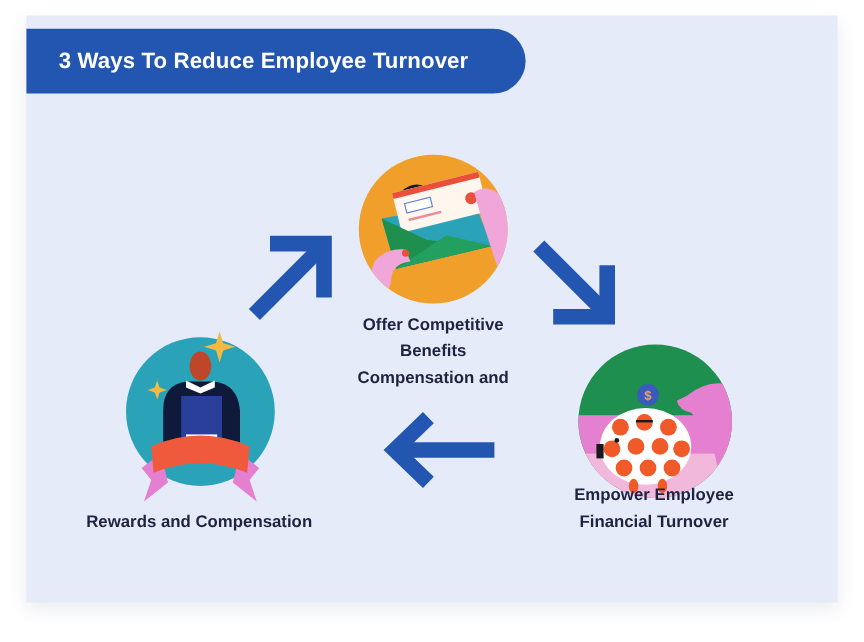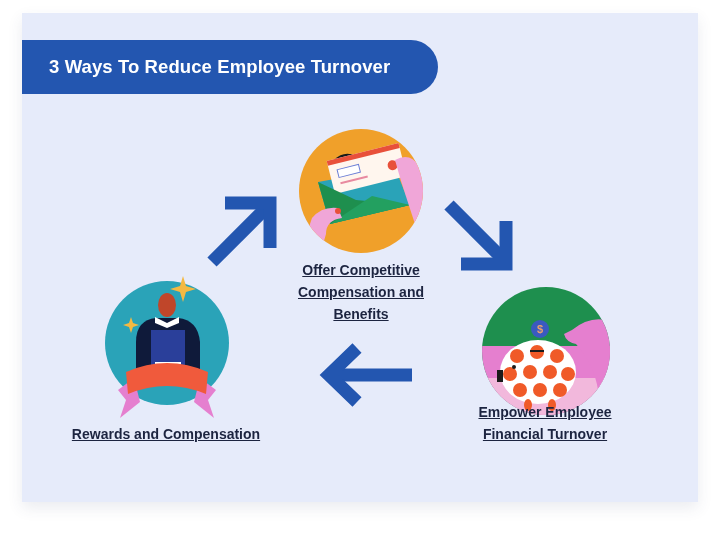--- a/index.html
+++ b/index.html
@@ -1,21 +1,21 @@
 <!DOCTYPE html>
 <html><head>
 <meta charset="utf-8">
 <style>
   html, body { margin:0; padding:0; }
   body { width:720px; height:535px; background:#ffffff; position:relative; overflow:hidden; font-family:"Liberation Sans", sans-serif; }
   .card { position:absolute; left:22px; top:13px; width:676px; height:489px; background:#e6ebfa; box-shadow:0 6px 14px rgba(60,70,110,0.10); }
-  .banner { position:absolute; left:22px; top:40px; width:416px; height:54px; background:#2356b0; border-radius:0 27px 27px 0; display:flex; align-items:center; }
+  .banner { position:absolute; left:22px; top:24px; width:416px; height:54px; background:#2356b0; border-radius:0 27px 27px 0; display:flex; align-items:center; }
   .banner-title { color:#ffffff; font-weight:bold; font-size:18.5px; padding-left:27px; letter-spacing:0.1px; white-space:nowrap; }
   .label { position:absolute; color:#1c2440; font-weight:bold; font-size:14px; line-height:22px; text-align:center; }
-  .label span { display:block; white-space:nowrap;text-decoration:underline; }
+  .label span { display:block; white-space:nowrap; }
   svg.layer { position:absolute; left:0; top:0; }
 </style>
 </head>
 <body>
 
 <div class="card"></div>
 
 <div class="banner">
   <span class="banner-title">3 Ways To Reduce Employee Turnover</span>
 </div>
@@ -116,22 +116,22 @@
       <path d="M126,372 q41,-18 82,0 l-2,22 q-39,-16 -78,0 z" fill="#f05a3c"></path>
     </g>
 
     <path d="M183,276 l3,10 l10,3 l-10,3 l-3,10 l-3,-10 l-10,-3 l10,-3 z" fill="#f4b942"></path>
     <path d="M131,317 l2,6 l6,2 l-6,2 l-2,6 l-2,-6 l-6,-2 l6,-2 z" fill="#f4b942"></path>
   </g>
 </svg>
 
 <div class="label" style="left:271px; top:259px; width:180px;">
   <span>Offer Competitive</span>
+  <span>Benefits</span>
   <span>Compensation and</span>
-  <span>Benefits</span>
 </div>
 
 <div class="label" style="left:455px; top:401px; width:180px;">
   <span>Empower Employee</span>
   <span>Financial Turnover</span>
 </div>
 
 <div class="label" style="left:56px; top:423px; width:220px;">
   <span>Rewards and Compensation</span>
 </div>

